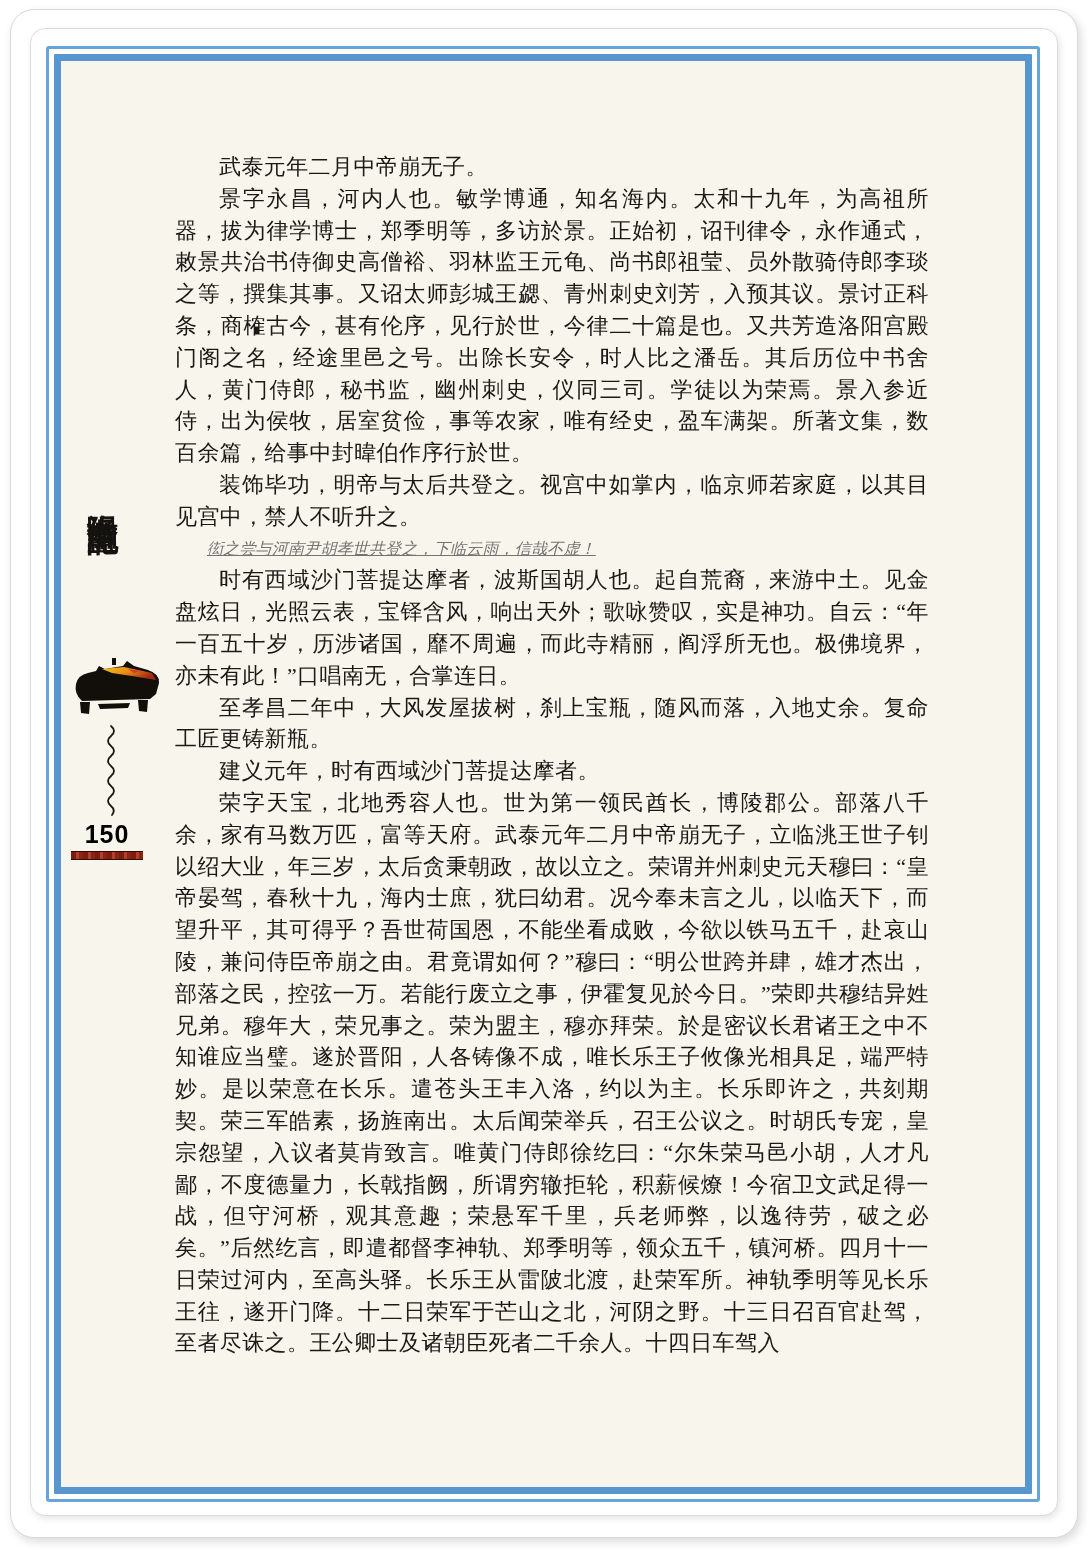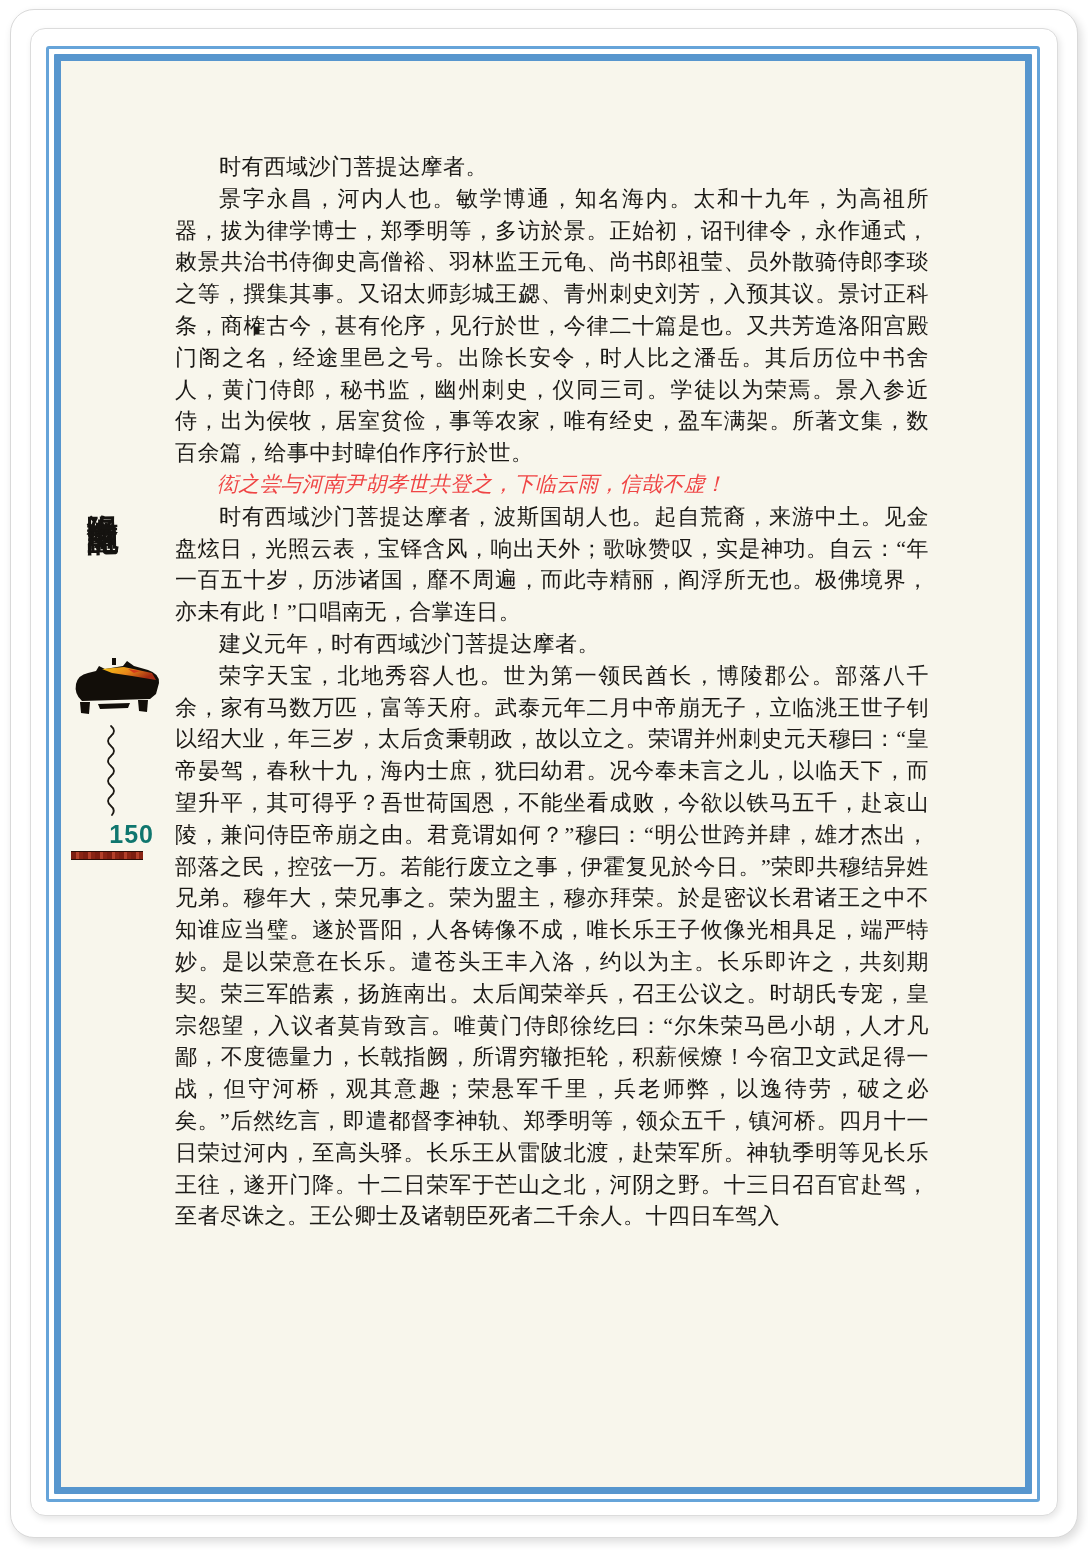--- a/index.html
+++ b/index.html
@@ -69,29 +69,29 @@
   }
   .wavy-divider {
     position: absolute;
     left: 98px;
     top: 724px;
     width: 24px;
     height: 98px;
   }
   .page-number {
     position: absolute;
-    left: 84px;
+    left: 72px;
     top: 820px;
     width: 70px;
-    text-align: right;
+    text-align: center;
     font-family: "Liberation Sans", "DejaVu Sans", sans-serif;
     font-weight: 700;
     font-size: 25px;
     letter-spacing: 1px;
-    color: #0f766e;
+    color: #000000;
   }
   .page-number-underline {
     position: absolute;
     left: 71px;
     top: 851px;
     width: 72px;
     height: 7px;
     border-top: 1.5px solid #2b0d07;
     border-bottom: 1.5px solid #2b0d07;
     background: repeating-linear-gradient(90deg,
@@ -110,23 +110,24 @@
     color: #1b1916;
     text-align: justify;
     letter-spacing: 0.4px;
   }
   .main-text p {
     margin: 0;
     text-indent: 2em;
   }
   .main-text p.commentary {
     font-style: italic;
-    font-size: 21px;
-    color: #ef4444;
+    font-size: 16px;
+    color: #737373;
     letter-spacing: 0.2px;
+    text-decoration: underline;
   }
 </style>
 </head>
 <body>
 
 <div class="stage">
 
   <div class="card-outer"></div>
   <div class="card-inner"></div>
   <div class="frame-thin"></div>
@@ -161,21 +162,23 @@
     <svg width="24" height="98" viewBox="0 0 24 98" xmlns="http://www.w3.org/2000/svg">
       <path d="M13,2 q6,5 0,10 q-6,5 0,10 q6,5 0,10 q-6,5 0,10 q6,5 0,10 q-6,5 0,10 q6,5 0,10 q-6,5 0,10 q5,4 1,9" fill="none" stroke="#1c1813" stroke-width="1.8" stroke-linecap="round"></path>
     </svg>
   </div>
 
   <div class="page-number">150</div>
 
   <div class="page-number-underline"></div>
 
   <div class="main-text">
-    <p>时有西域沙门菩提达摩者。</p>
+    <p>武泰元年二月中帝崩无子。</p>
     <p>景字永昌，河内人也。敏学博通，知名海内。太和十九年，为高祖所器，拔为律学博士，郑季明等，多访於景。正始初，诏刊律令，永作通式，敕景共治书侍御史高僧裕、羽林监王元龟、尚书郎祖莹、员外散骑侍郎李琰之等，撰集其事。又诏太师彭城王勰、青州刺史刘芳，入预其议。景讨正科条，商榷古今，甚有伦序，见行於世，今律二十篇是也。又共芳造洛阳宫殿门阁之名，经途里邑之号。出除长安令，时人比之潘岳。其后历位中书舍人，黄门侍郎，秘书监，幽州刺史，仪同三司。学徒以为荣焉。景入参近侍，出为侯牧，居室贫俭，事等农家，唯有经史，盈车满架。所著文集，数百余篇，给事中封暐伯作序行於世。</p>
+    <p>装饰毕功，明帝与太后共登之。视宫中如掌内，临京师若家庭，以其目见宫中，禁人不听升之。</p>
     <p class="commentary">衒之尝与河南尹胡孝世共登之，下临云雨，信哉不虚！</p>
     <p>时有西域沙门菩提达摩者，波斯国胡人也。起自荒裔，来游中土。见金盘炫日，光照云表，宝铎含风，响出天外；歌咏赞叹，实是神功。自云：“年一百五十岁，历涉诸国，靡不周遍，而此寺精丽，阎浮所无也。极佛境界，亦未有此！”口唱南无，合掌连日。</p>
+    <p>至孝昌二年中，大风发屋拔树，刹上宝瓶，随风而落，入地丈余。复命工匠更铸新瓶。</p>
     <p>建义元年，时有西域沙门菩提达摩者。</p>
     <p>荣字天宝，北地秀容人也。世为第一领民酋长，博陵郡公。部落八千余，家有马数万匹，富等天府。武泰元年二月中帝崩无子，立临洮王世子钊以绍大业，年三岁，太后贪秉朝政，故以立之。荣谓并州刺史元天穆曰：“皇帝晏驾，春秋十九，海内士庶，犹曰幼君。况今奉未言之儿，以临天下，而望升平，其可得乎？吾世荷国恩，不能坐看成败，今欲以铁马五千，赴哀山陵，兼问侍臣帝崩之由。君竟谓如何？”穆曰：“明公世跨并肆，雄才杰出，部落之民，控弦一万。若能行废立之事，伊霍复见於今日。”荣即共穆结异姓兄弟。穆年大，荣兄事之。荣为盟主，穆亦拜荣。於是密议长君诸王之中不知谁应当璧。遂於晋阳，人各铸像不成，唯长乐王子攸像光相具足，端严特妙。是以荣意在长乐。遣苍头王丰入洛，约以为主。长乐即许之，共刻期契。荣三军皓素，扬旌南出。太后闻荣举兵，召王公议之。时胡氏专宠，皇宗怨望，入议者莫肯致言。唯黄门侍郎徐纥曰：“尔朱荣马邑小胡，人才凡鄙，不度德量力，长戟指阙，所谓穷辙拒轮，积薪候燎！今宿卫文武足得一战，但守河桥，观其意趣；荣悬军千里，兵老师弊，以逸待劳，破之必矣。”后然纥言，即遣都督李神轨、郑季明等，领众五千，镇河桥。四月十一日荣过河内，至高头驿。长乐王从雷陂北渡，赴荣军所。神轨季明等见长乐王往，遂开门降。十二日荣军于芒山之北，河阴之野。十三日召百官赴驾，至者尽诛之。王公卿士及诸朝臣死者二千余人。十四日车驾入</p>
   </div>
 
 </div>
 
 </body></html>

